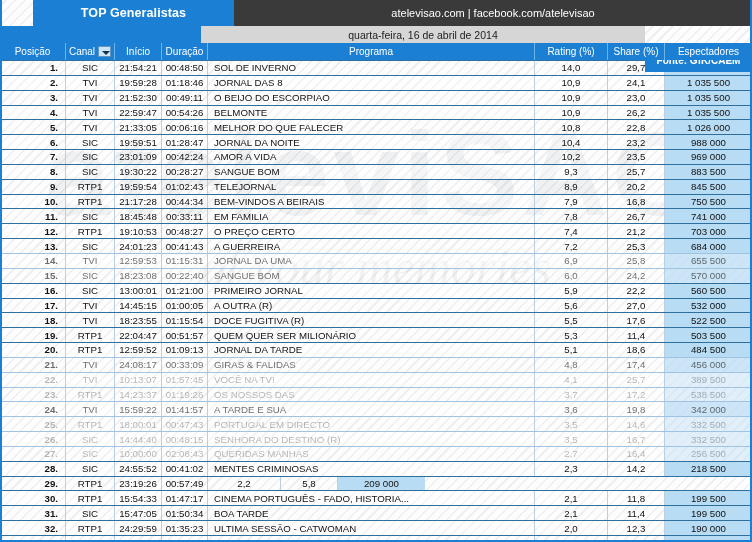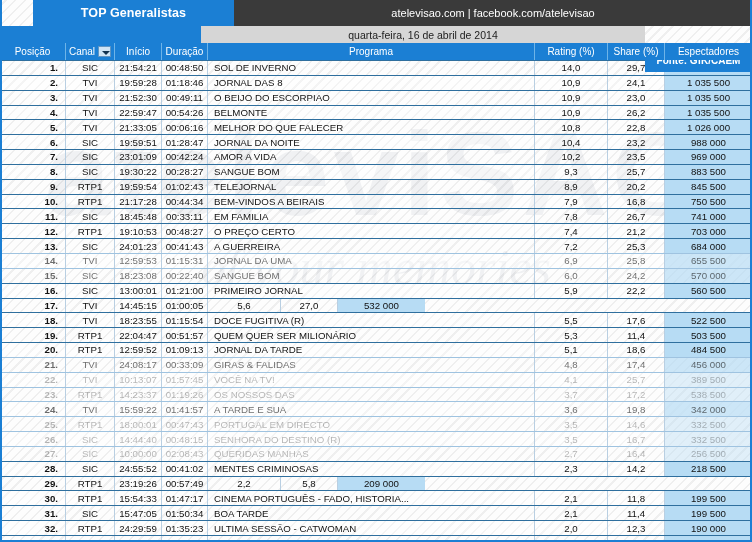--- a/index.html
+++ b/index.html
@@ -402,20 +402,21 @@
         <div class="cell w-pro left">PRIMEIRO JORNAL</div>
         <div class="cell w-rat right">5,9</div>
         <div class="cell w-sha right">22,2</div>
         <div class="cell w-esp esp">560 500</div>
       </div>
       <div class="row strong">
         <div class="cell w-pos pos">17.</div>
         <div class="cell w-can ctr">TVI</div>
         <div class="cell w-ini ctr">14:45:15</div>
         <div class="cell w-dur ctr">01:00:05</div>
+        <div class="cell w-pro left">A OUTRA (R)</div>
         <div class="cell w-rat right">5,6</div>
         <div class="cell w-sha right">27,0</div>
         <div class="cell w-esp esp">532 000</div>
       </div>
       <div class="row alt strong">
         <div class="cell w-pos pos">18.</div>
         <div class="cell w-can ctr">TVI</div>
         <div class="cell w-ini ctr">18:23:55</div>
         <div class="cell w-dur ctr">01:15:54</div>
         <div class="cell w-pro left">DOCE FUGITIVA (R)</div>

